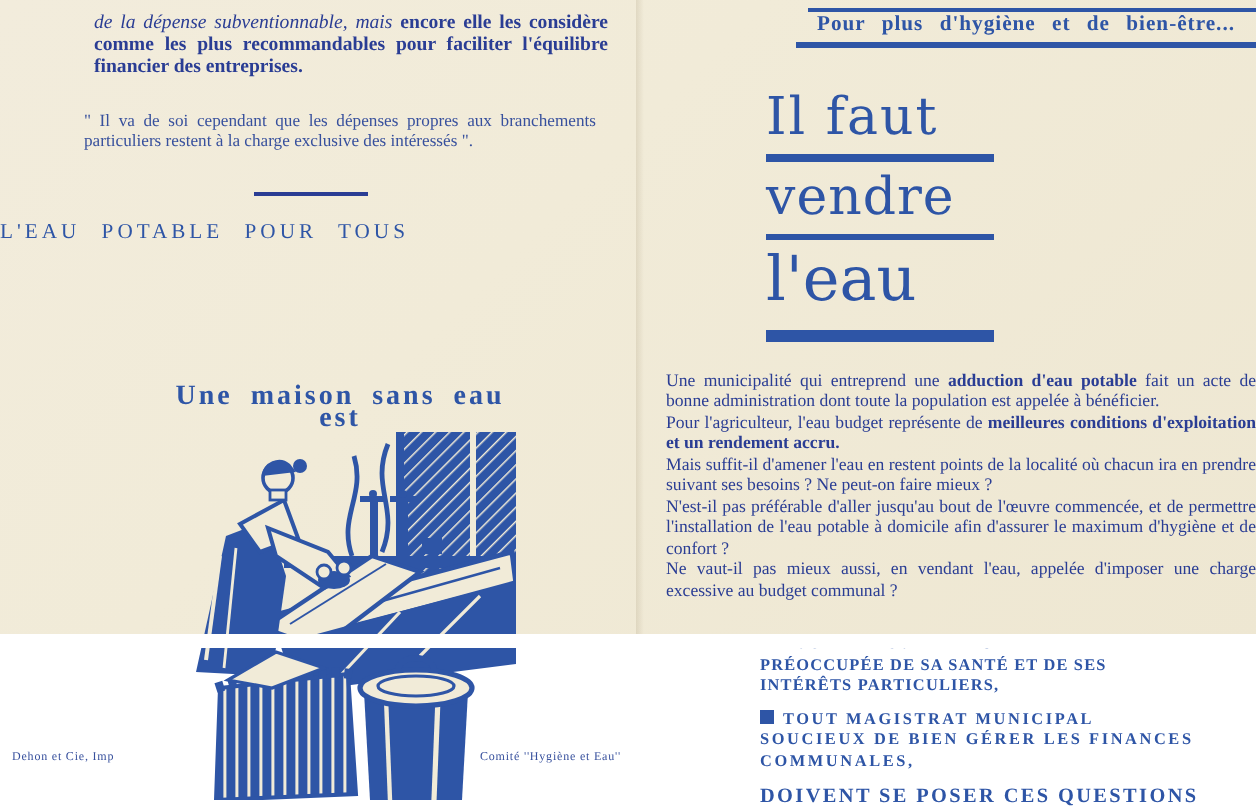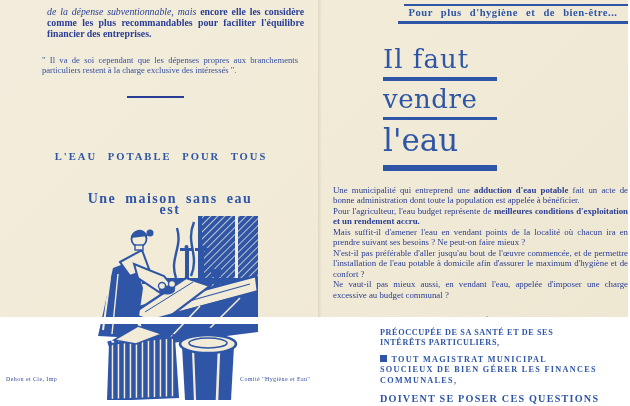--- a/index.html
+++ b/index.html
@@ -7,23 +7,23 @@
     background:linear-gradient(135deg,#f2ecdc 0%,#f1ebd8 40%,#eee7d2 100%);
     font-family:"Liberation Serif",serif;}
   
   .intro{position:absolute;left:47px;top:6px;width:257px;margin:0;
     font-size:9.8px;line-height:11.2px;text-align:justify;color:var(--ink-dark);}
   .seg-b{font-weight:bold;}
   .seg-i{font-style:italic;}
   .quote{position:absolute;left:42px;top:55px;width:256px;margin:0;
     font-size:8.6px;line-height:10.2px;text-align:justify;color:var(--ink-mid);}
   .rule-short{position:absolute;left:127px;top:96px;width:57px;height:2px;background:var(--ink-dark);}
-  .heading{position:absolute;left:0;top:111px;width:322px;text-align:center;
-    color:var(--ink);font-weight:bold;font-size:10.6px;line-height:12.5px;
-    letter-spacing:2px;word-spacing:6px;margin-top:40px;}
+  .heading{position:absolute;left:0;top:111px;width:322px;text-align:left;
+    color:var(--ink);font-weight:normal;font-size:10.6px;line-height:12.5px;
+    letter-spacing:2px;word-spacing:6px;}
   .slogan{position:absolute;left:20px;top:194px;width:300px;text-align:center;
     color:var(--ink);font-weight:bold;font-size:14px;line-height:10.6px;
     letter-spacing:1.5px;word-spacing:4px;}
   .illustration{position:absolute;left:90px;top:216px;width:168px;height:184px;}
   .imprint{position:absolute;left:6px;top:376px;font-size:6px;letter-spacing:.4px;color:var(--ink-mid);}
   .credit{position:absolute;left:240px;top:376px;font-size:6px;letter-spacing:.4px;color:var(--ink-mid);}
   
   .fold{position:absolute;left:318px;top:0;width:4px;height:100%;
     background:linear-gradient(90deg,rgba(120,100,60,.14),rgba(120,100,60,0));}
   
@@ -158,21 +158,21 @@
       <div class="t-rule"></div>
       <div class="t-line t2">vendre</div>
       <div class="t-rule"></div>
       <div class="t-line t3">l'eau</div>
       <div class="t-rule thick"></div>
     </div>
 
     <div class="body-text">
         <p><span>Une municipalité qui entreprend une </span><span class="seg-b">adduction d'eau potable</span><span> fait un acte de bonne administration dont toute la population est appelée à bénéficier.</span></p>
         <p><span>Pour l'agriculteur, l'eau budget représente de </span><span class="seg-b">meilleures conditions d'exploitation et un rendement accru.</span></p>
-        <p><span>Mais suffit-il d'amener l'eau en vendant points de la localité où chacun ira en prendre suivant ses besoins ? Ne peut-on faire mieux ?</span></p>
+        <p><span>Mais suffit-il d'amener l'eau en restent points de la localité où chacun ira en prendre suivant ses besoins ? Ne peut-on faire mieux ?</span></p>
         <p><span>N'est-il pas préférable d'aller jusqu'au bout de l'œuvre commencée, et de permettre l'installation de l'eau potable à domicile afin d'assurer le maximum d'hygiène et de confort ?</span></p>
         <p><span>Ne vaut-il pas mieux aussi, en vendant l'eau, appelée d'imposer une charge excessive au budget communal ?</span></p>
       </div>
 
     <div class="bullets">
       <div class="bullet-row">
         <span class="sq"></span><span>TOUTE PERSONNE LÉGITIMEMENT PRÉOCCUPÉE DE SA SANTÉ ET DE SES INTÉRÊTS PARTICULIERS,</span>
       </div>
       <div class="bullet-row">
         <span class="sq"></span><span>TOUT MAGISTRAT MUNICIPAL SOUCIEUX DE BIEN GÉRER LES FINANCES COMMUNALES,</span>

